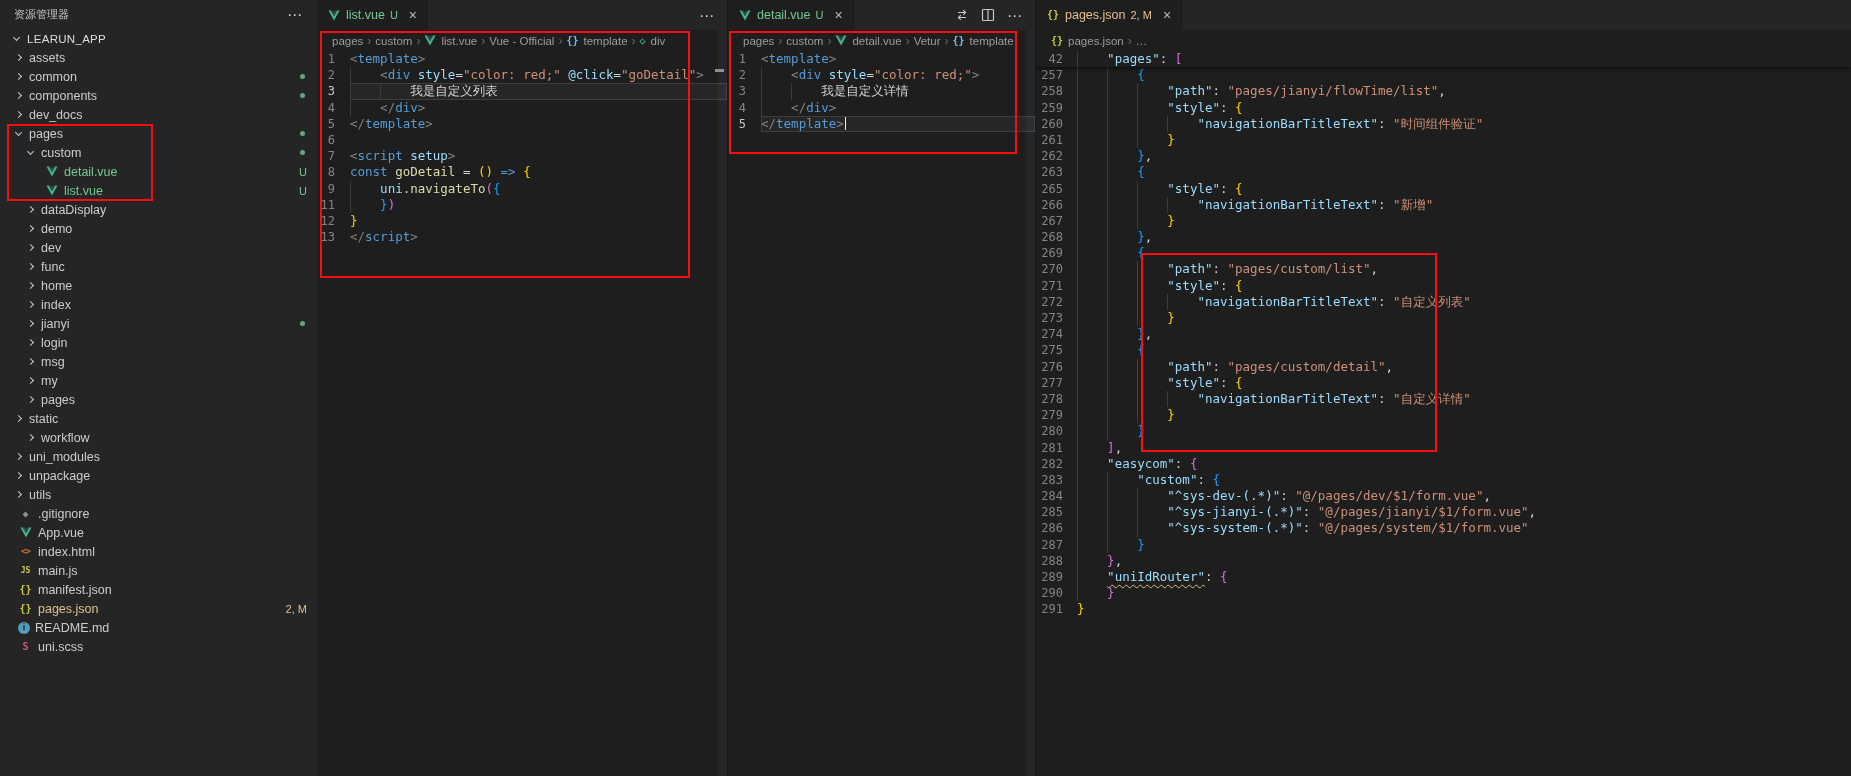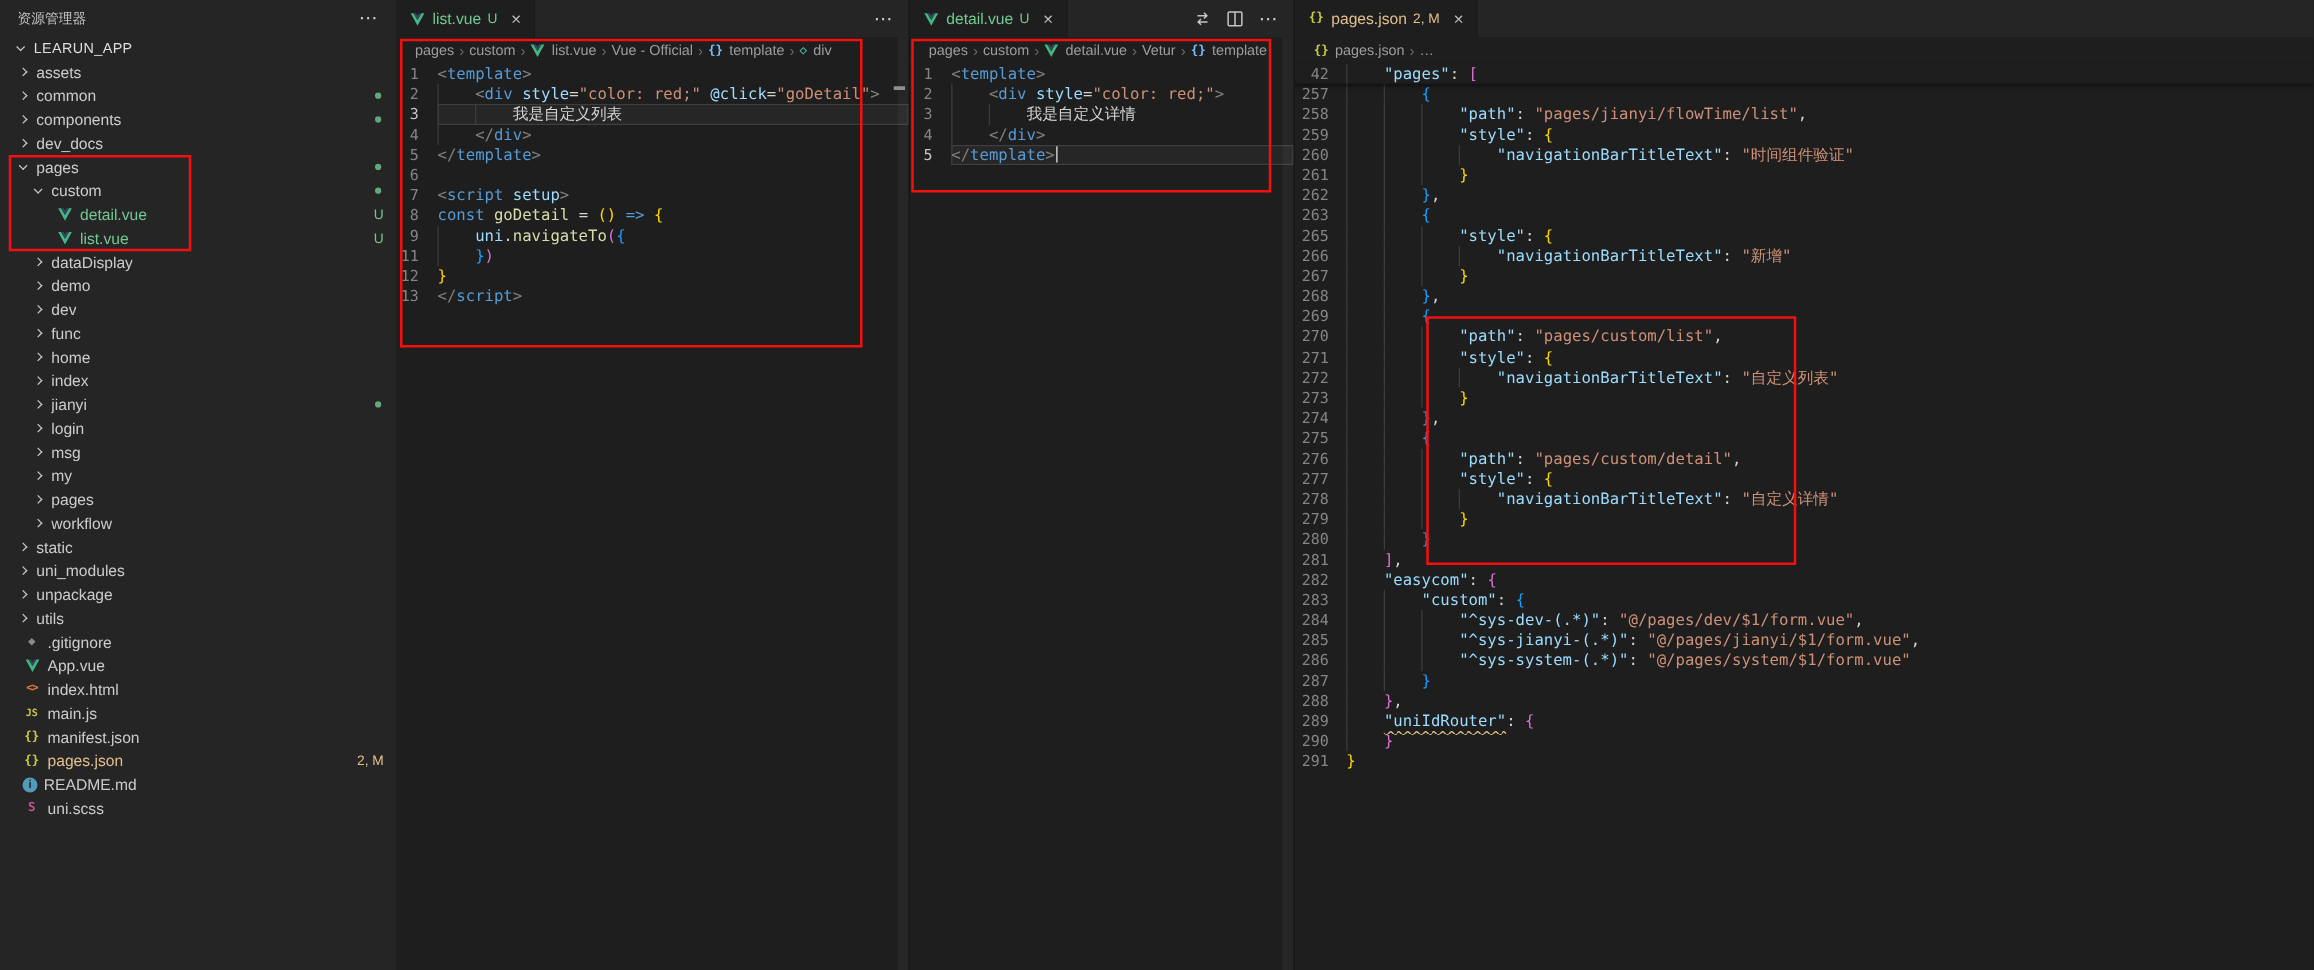--- a/index.html
+++ b/index.html
@@ -211,27 +211,27 @@
           <span class="lbl">msg</span>
         </div>
         <div class="row lv2">
           <span class="chev"></span>
           <span class="lbl">my</span>
         </div>
         <div class="row lv2">
           <span class="chev"></span>
           <span class="lbl">pages</span>
         </div>
+        <div class="row lv1">
+          <span class="chev"></span>
+          <span class="lbl">static</span>
+        </div>
         <div class="row lv2">
           <span class="chev"></span>
           <span class="lbl">workflow</span>
-        </div>
-        <div class="row lv1">
-          <span class="chev"></span>
-          <span class="lbl">static</span>
         </div>
         <div class="row lv1">
           <span class="chev"></span>
           <span class="lbl">uni_modules</span>
         </div>
         <div class="row lv1">
           <span class="chev"></span>
           <span class="lbl">unpackage</span>
         </div>
         <div class="row lv1">

